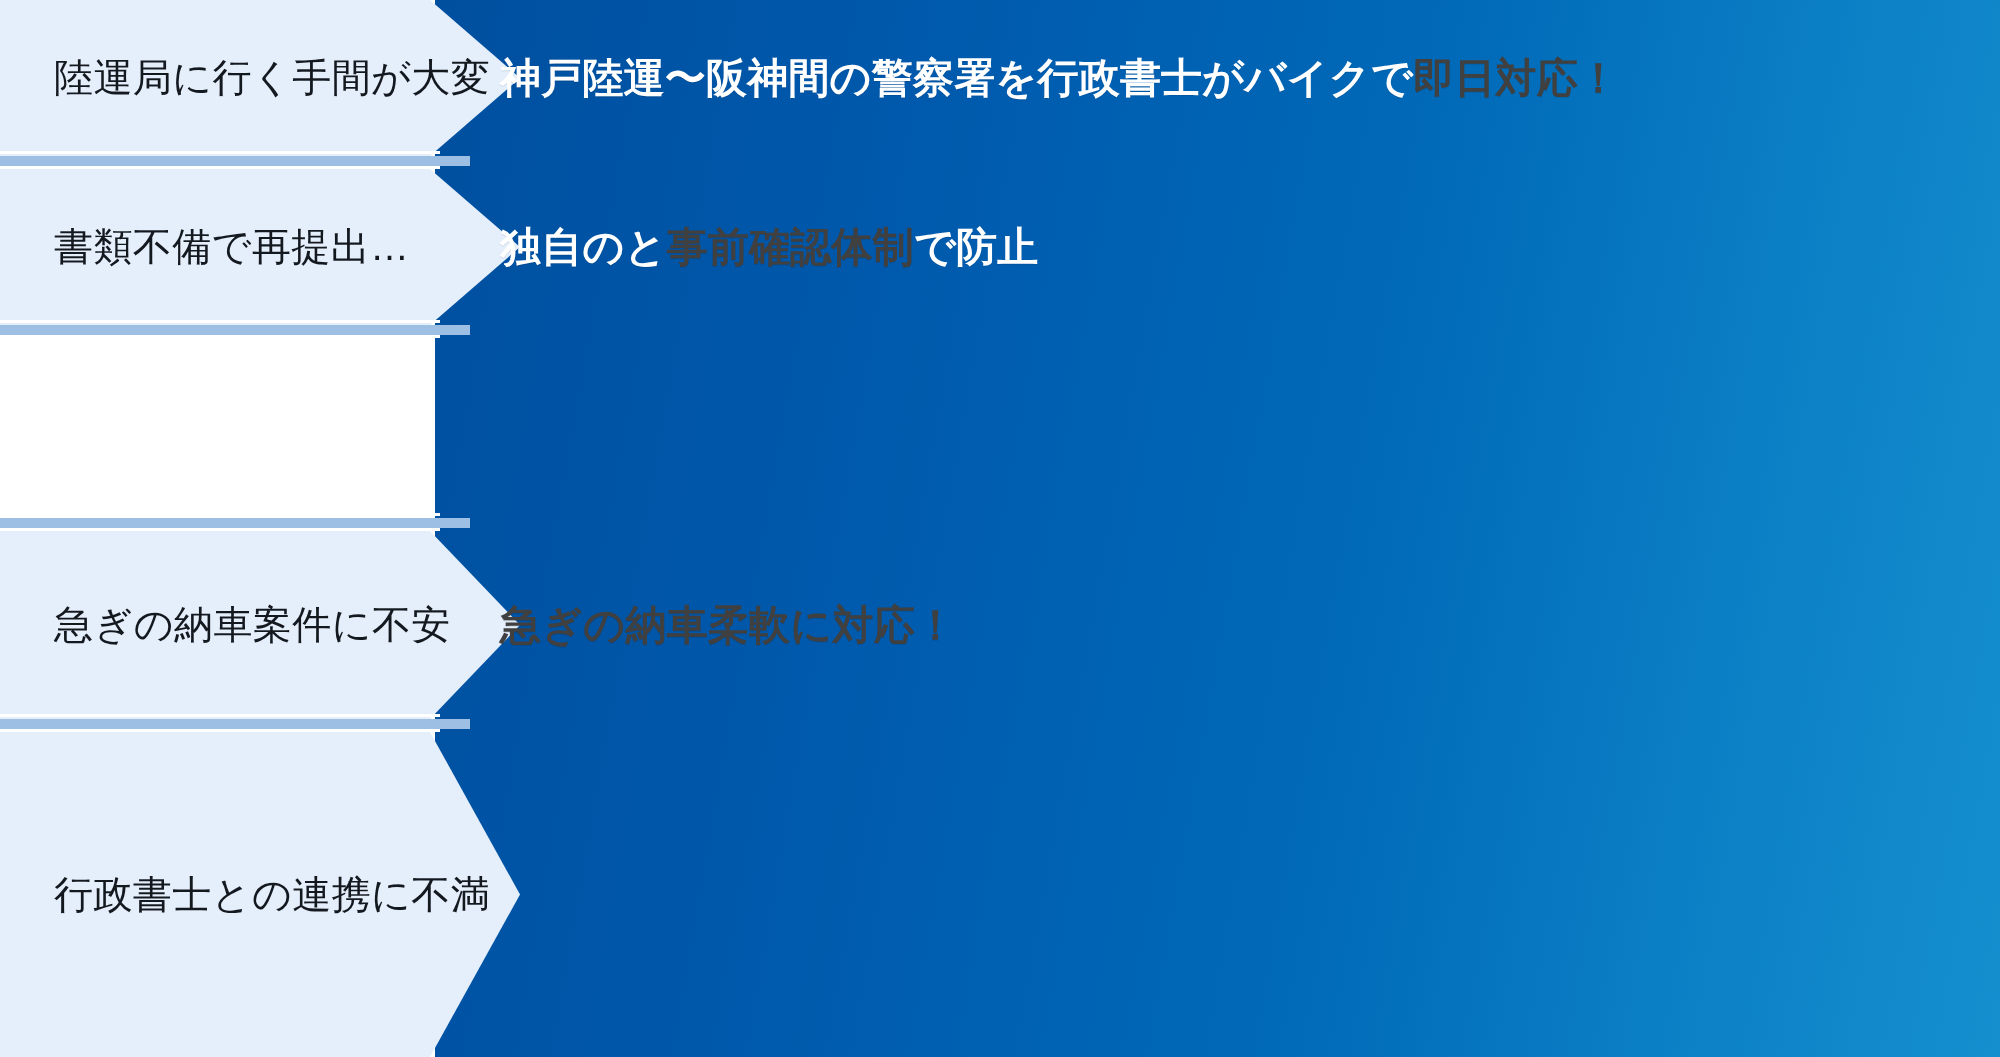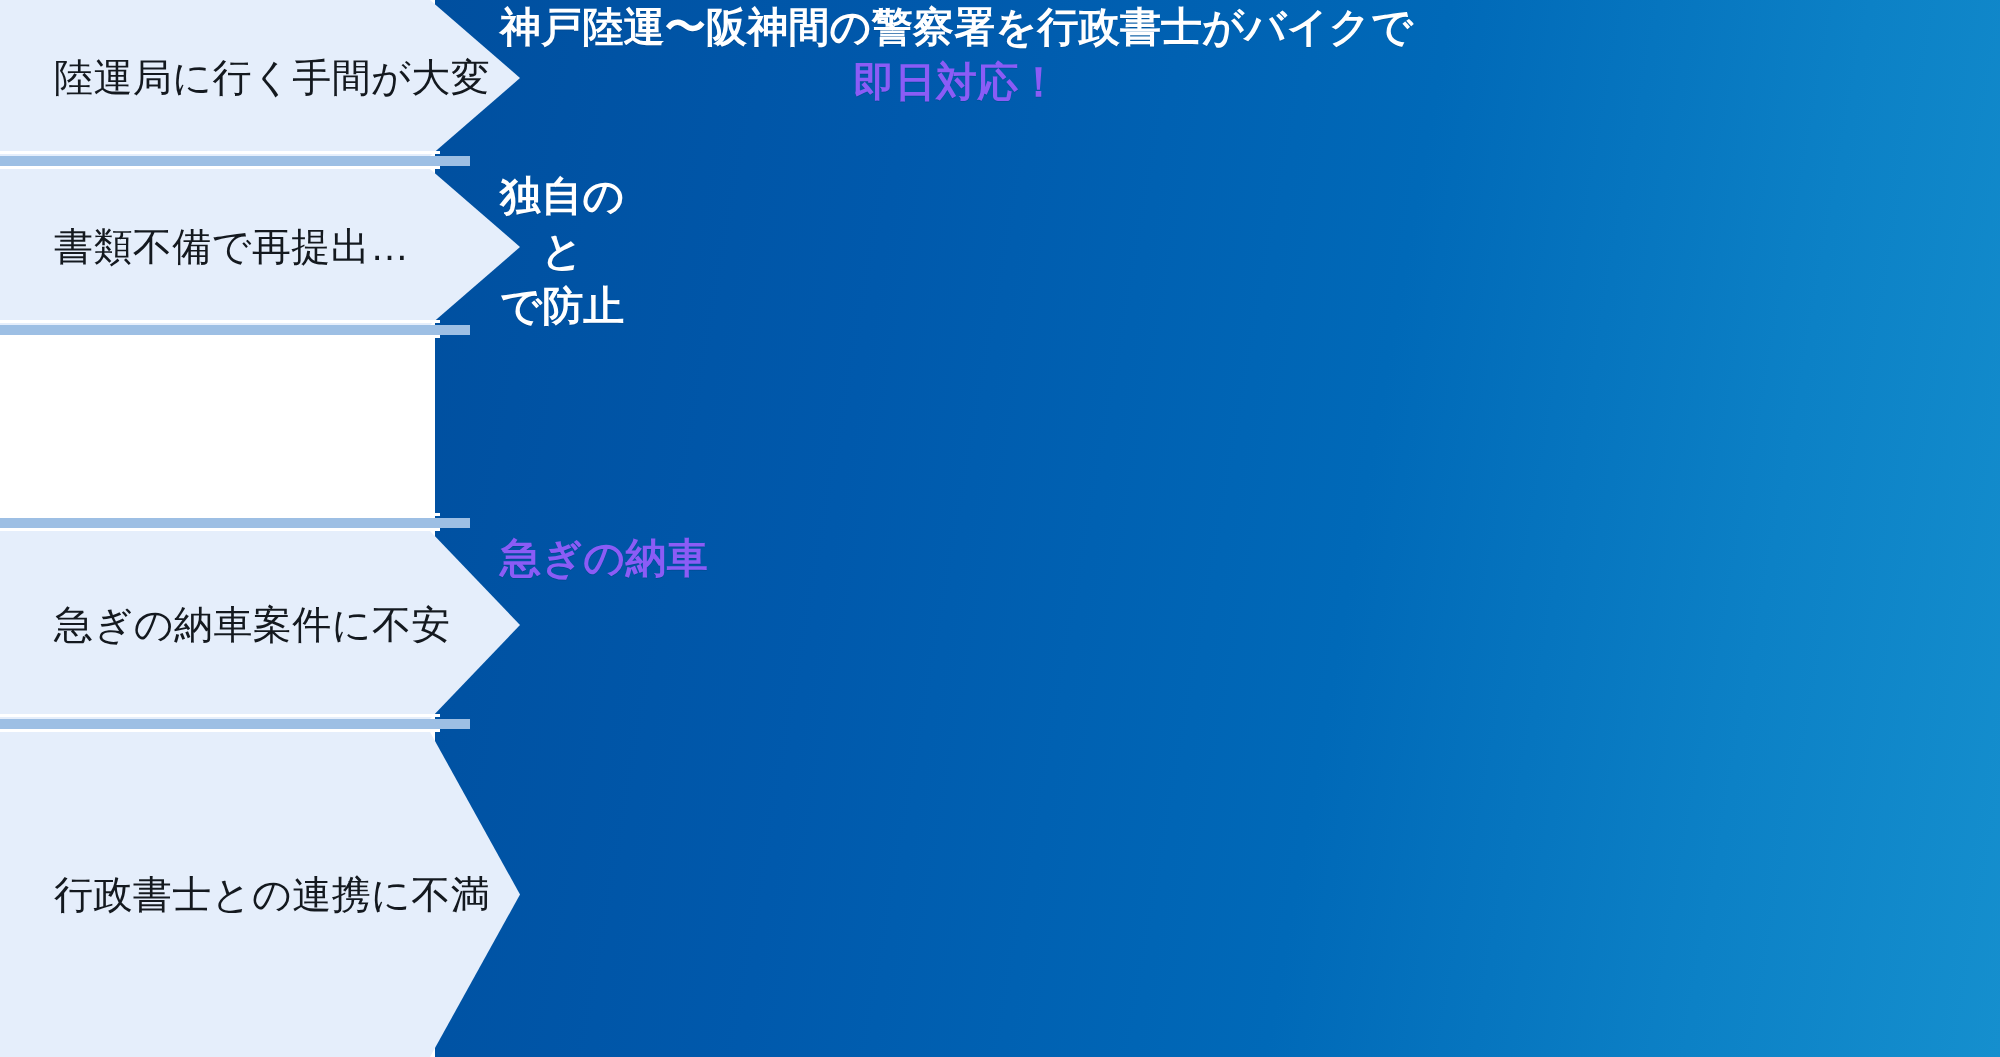--- a/index.html
+++ b/index.html
@@ -77,23 +77,22 @@
     height: 100%;
     display: flex;
     align-items: center;
     font-size: 41px;
     font-weight: 700;
     color: #ffffff;
     letter-spacing: 0.2px;
     white-space: nowrap;
     z-index: 4;
     text-shadow: 0 1px 0 rgba(0,0,0,0.10);
-    flex-direction: column;
   }
-  .solution .hl { color: #8b5cf6; }
+  .solution .hl { color: #404040; }
 
   
   .divider {
     position: absolute;
     left: 0;
     width: 470px;
     height: 10px;
     background: #9dbfe4;
     z-index: 5;
   }
@@ -126,36 +125,38 @@
   <div class="divider" style="top:156px;"></div>
   <div class="gapline" style="top:151px;"></div>
   <div class="gapline" style="top:166px;"></div>
 
   <div class="row" style="top:169px;height:156px;text-align:right;">
     <div class="chev"></div>
     <div class="problem">書類不備で再提出…</div>
     <div class="solution">
         <span>独自の</span>
         <span>と</span>
+        <span class="hl">事前確認体制</span>
         <span>で防止</span>
       </div>
   </div>
   <div class="divider" style="top:325px;"></div>
   <div class="gapline" style="top:320px;"></div>
   <div class="gapline" style="top:335px;"></div>
 
   <div class="divider" style="top:518px;"></div>
   <div class="gapline" style="top:513px;"></div>
   <div class="gapline" style="top:528px;"></div>
 
   <div class="row" style="top:531px;height:188px;padding-left:23px;">
     <div class="chev"></div>
     <div class="problem">急ぎの納車案件に不安</div>
     <div class="solution">
         <span class="hl">急ぎの納車</span>
+        <span class="hl">柔軟に対応！</span>
       </div>
   </div>
   <div class="divider" style="top:719px;"></div>
   <div class="gapline" style="top:714px;"></div>
   <div class="gapline" style="top:729px;"></div>
 
   <div class="row" style="top:732px;height:325px;font-family:Liberation Mono, monospace;">
     <div class="chev"></div>
     <div class="problem">行政書士との連携に不満</div>
   </div>

